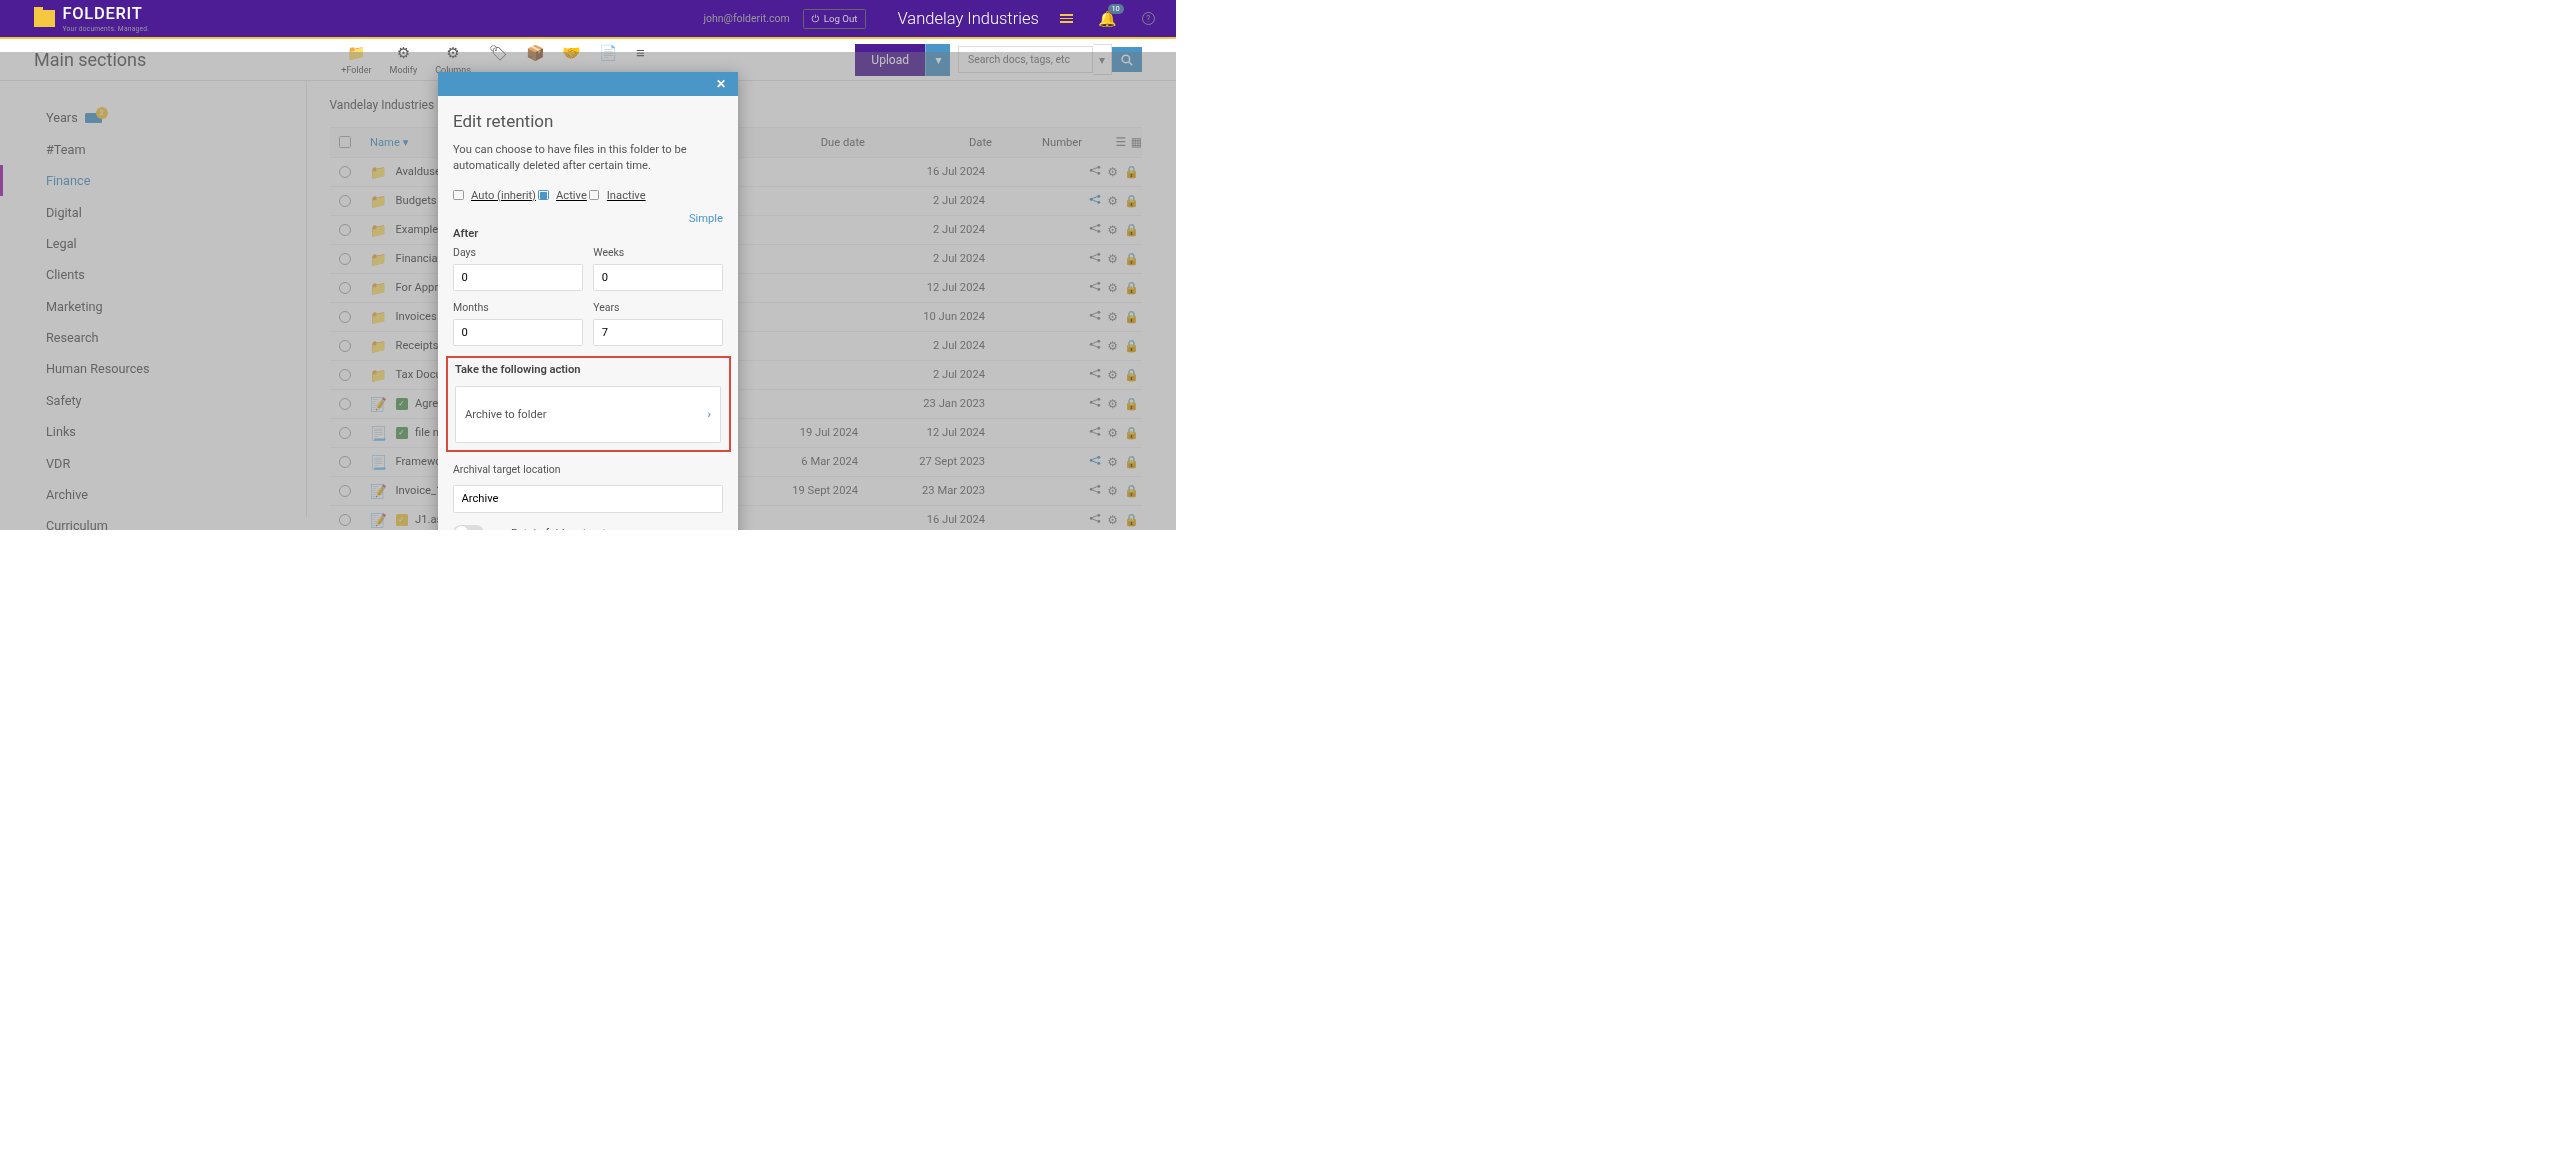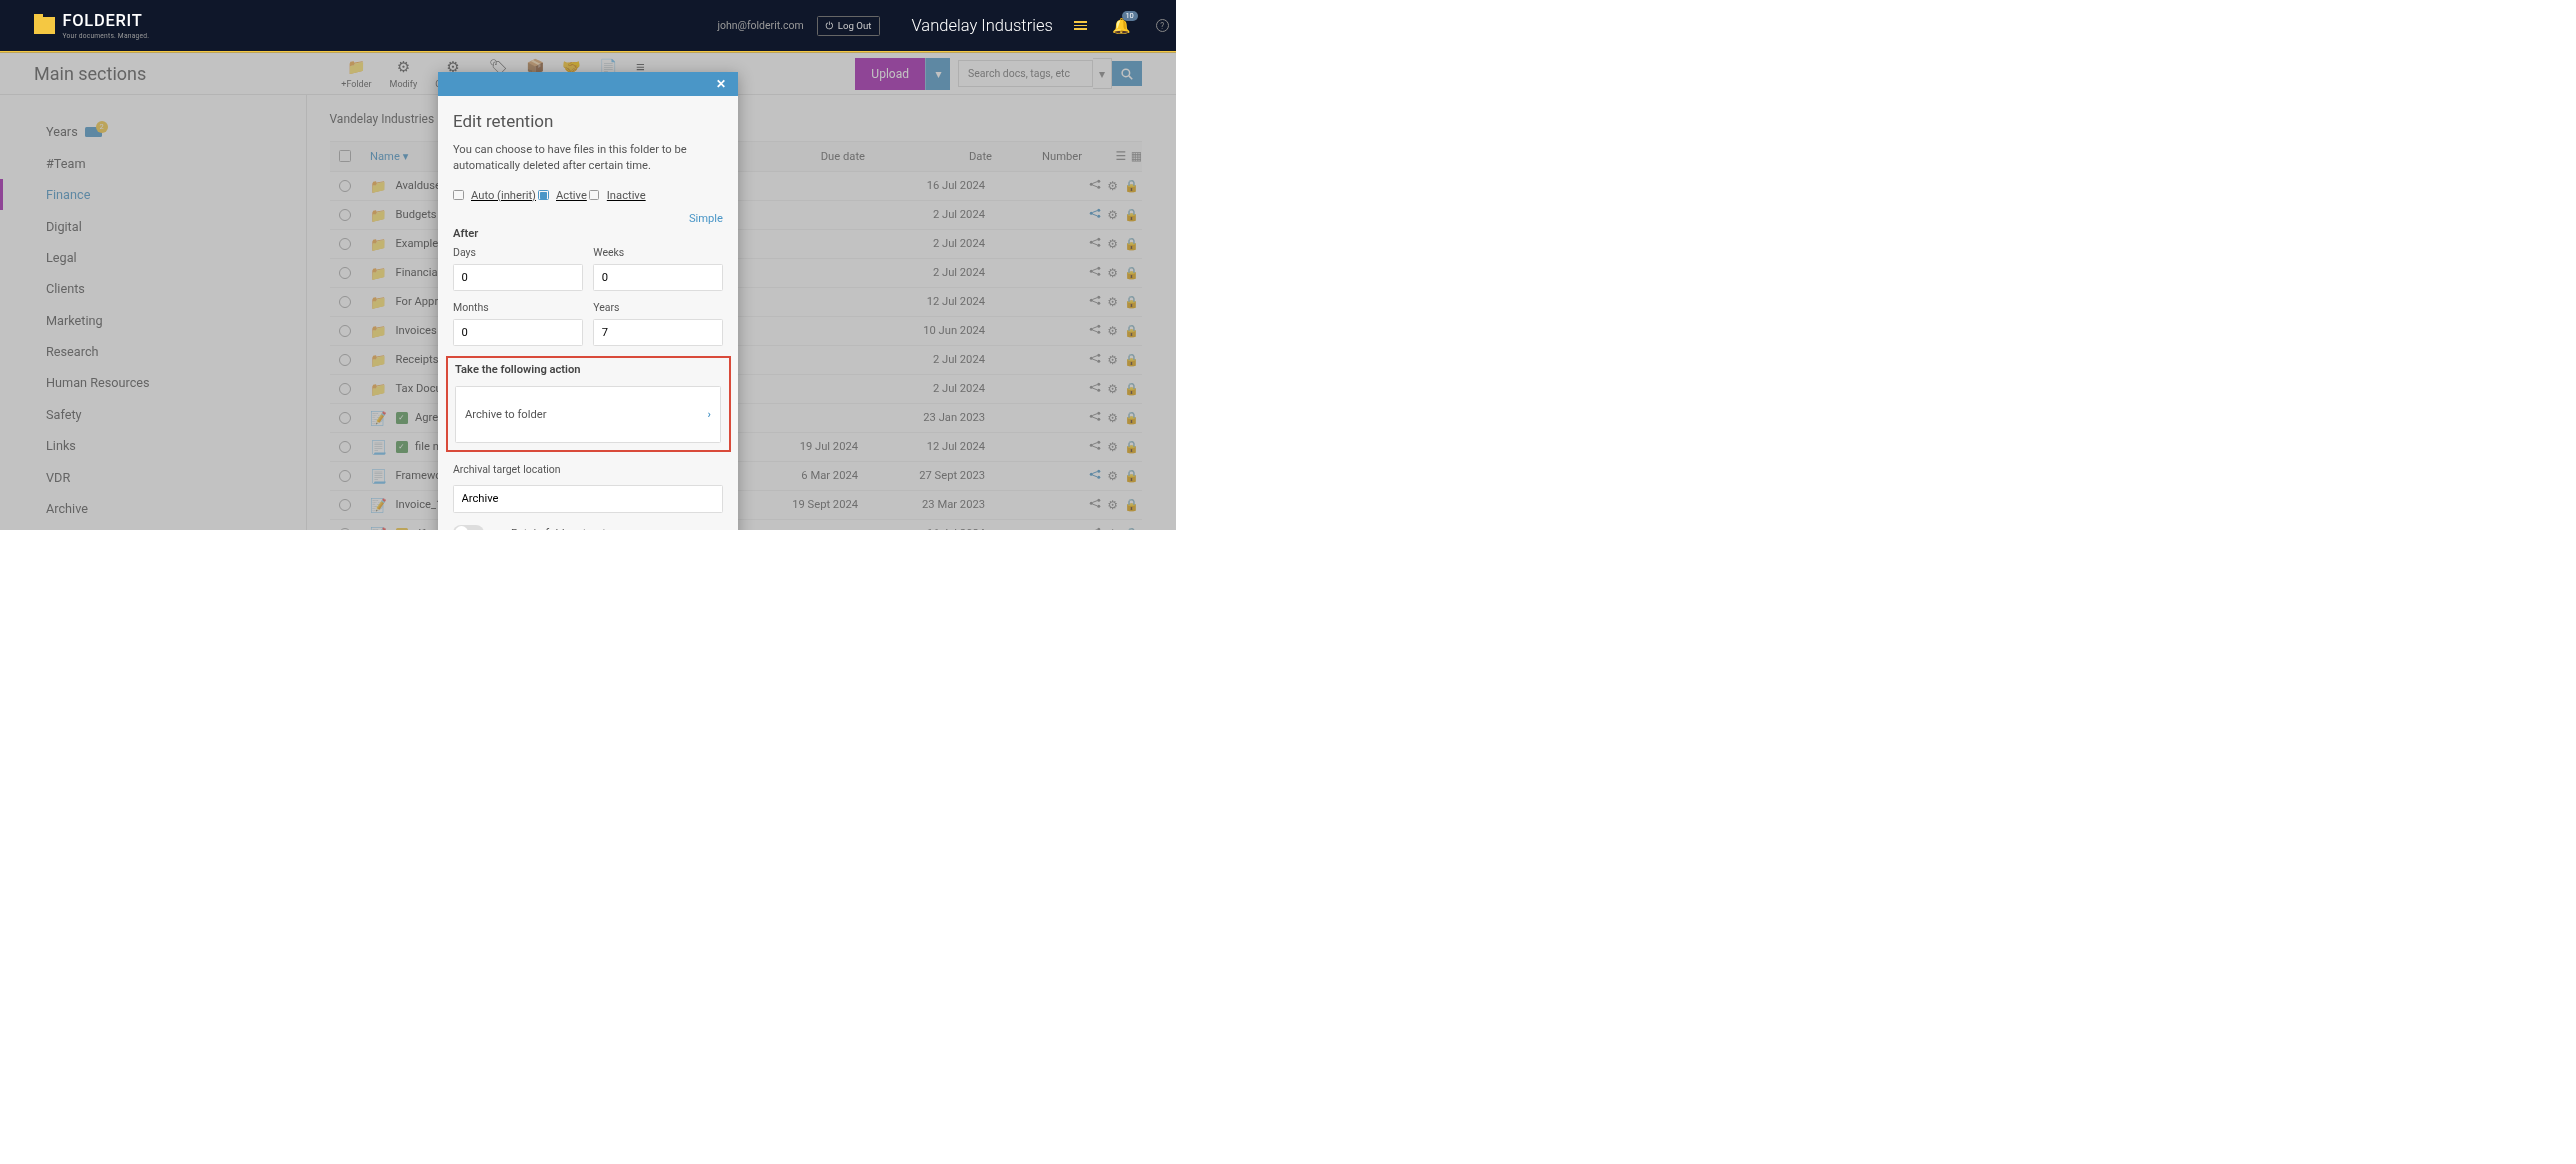--- a/index.html
+++ b/index.html
@@ -1,19 +1,19 @@
 <!DOCTYPE html>
 <html style="font-size:12px"><head>
 <meta charset="utf-8">
 <style>
 * { box-sizing: border-box; margin: 0; padding: 0; font-family: -apple-system, BlinkMacSystemFont, "Segoe UI", Roboto, Arial, sans-serif; }
 body { background: #fff; width: 1176px; height: 530px; position: relative; overflow: hidden; }
 
 
-.header { background: #0f172a; height: 51px; display: flex; align-items: center; padding: 0 7px 0 34px; }
+.header { background: #4c1d95; height: 37px; display: flex; align-items: center; padding: 0 21px 0 34px; }
 .logo { display: flex; align-items: center; gap: 7.5px; }
 .logo-icon { width: 21px; height: 16.5px; background: #f5c842; position: relative; }
 .logo-icon::before { content: ''; position: absolute; top: -3.7px; left: 0; width: 9px; height: 3.7px; background: #f5c842; }
 .logo-text { color: #fff; font-size: 16.5px; font-weight: 500; letter-spacing: 0.7px; }
 .logo-sub { color: #999; font-size: 6.7px; margin-top: 1.5px; letter-spacing: 0.2px; }
 .header-right { margin-left: auto; display: flex; align-items: center; gap: 13.5px; }
 .user-email { color: #999; font-size: 10.5px; }
 .logout-btn { border: 0.7px solid #666; color: #ccc; padding: 3px 7.5px; font-size: 9.7px; display: flex; align-items: center; gap: 4.5px; cursor: pointer; background: transparent; border-radius: 1.5px; }
 .org-name { color: #fff; font-size: 16.5px; font-weight: 300; margin-left: 18px; }
 .hamburger { width: 13.5px; display: flex; flex-direction: column; gap: 2.2px; margin-left: 7.5px; }
@@ -25,21 +25,21 @@
 .gold-bar { height: 2.2px; background: #f5c842; }
 
 
 .toolbar { height: 42px; background: #fff; border-bottom: 0.7px solid #e5e5e5; display: flex; align-items: center; padding: 0 34px; }
 .main-title { font-size: 18px; color: #555; font-weight: 400; }
 .tool-btns { margin-left: 195px; display: flex; gap: 18px; }
 .tool-btn { display: flex; flex-direction: column; align-items: center; gap: 3px; color: #666; cursor: pointer; }
 .tool-btn-icon { font-size: 15px; color: #555; }
 .tool-btn-label { font-size: 9px; color: #555; }
 .toolbar-right { margin-left: auto; display: flex; align-items: center; gap: 7.5px; }
-.upload-btn { background: #a21caf; color: #fff; padding: 6px 16.5px; font-size: 12px; border: none; cursor: pointer; display: flex; align-items: center; }
+.upload-btn { background: #4c1d95; color: #fff; padding: 6px 16.5px; font-size: 12px; border: none; cursor: pointer; display: flex; align-items: center; }
 .upload-drop { background: #4a96c7; border-left: 0.7px solid rgba(255,255,255,0.3); padding: 9px 9px; color: #fff; cursor: pointer; }
 .search-wrap { display: flex; align-items: center; }
 .search-input { border: 0.7px solid #ddd; padding: 6px 9px; font-size: 10.5px; width: 135px; color: #888; }
 .search-drop { border: 0.7px solid #ddd; border-left: none; padding: 7.5px 6px; color: #888; cursor: pointer; }
 .search-btn { background: #4a96c7; color: #fff; border: none; padding: 6.7px 9px; cursor: pointer; }
 
 
 .main { display: flex; height: calc(100% - 94px); }
 .sidebar { width: 307px; border-right: 0.7px solid #e5e5e5; padding: 21px 0 0 0; }
 .side-item { padding: 8.2px 15px 8.2px 46px; font-size: 12.7px; color: #555; cursor: pointer; display: flex; align-items: center; gap: 7.5px; position: relative; }

